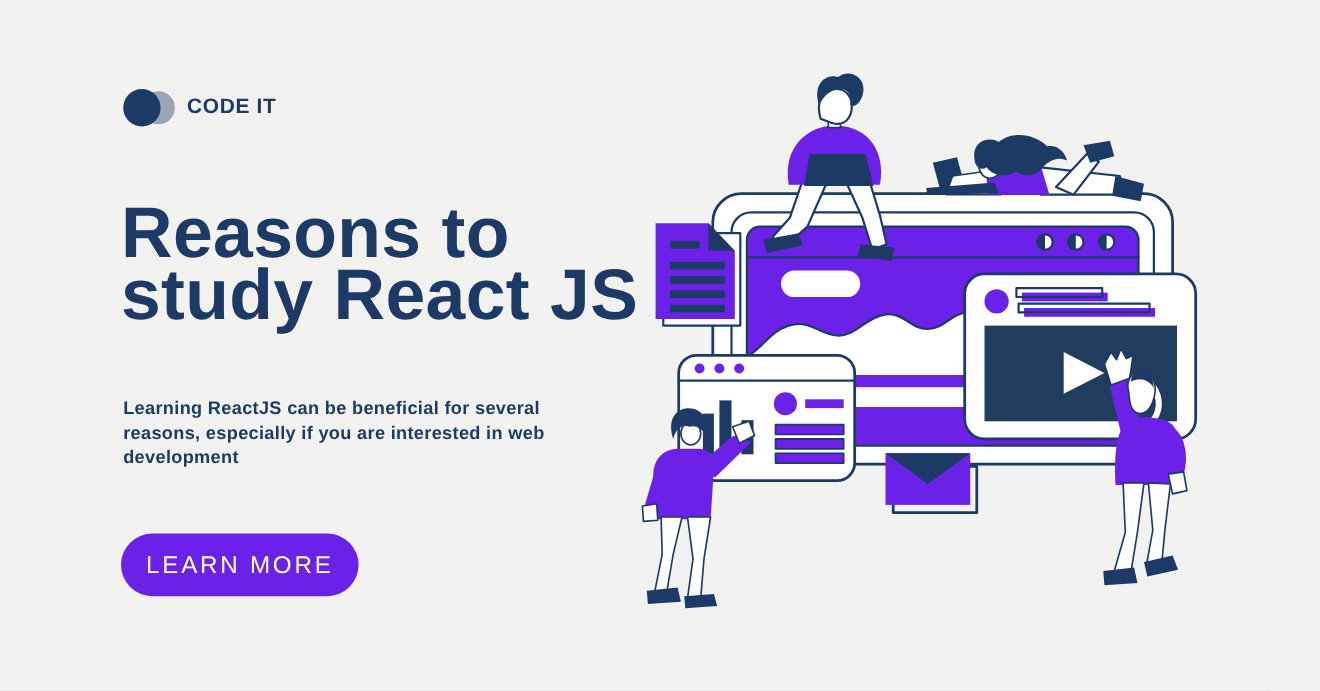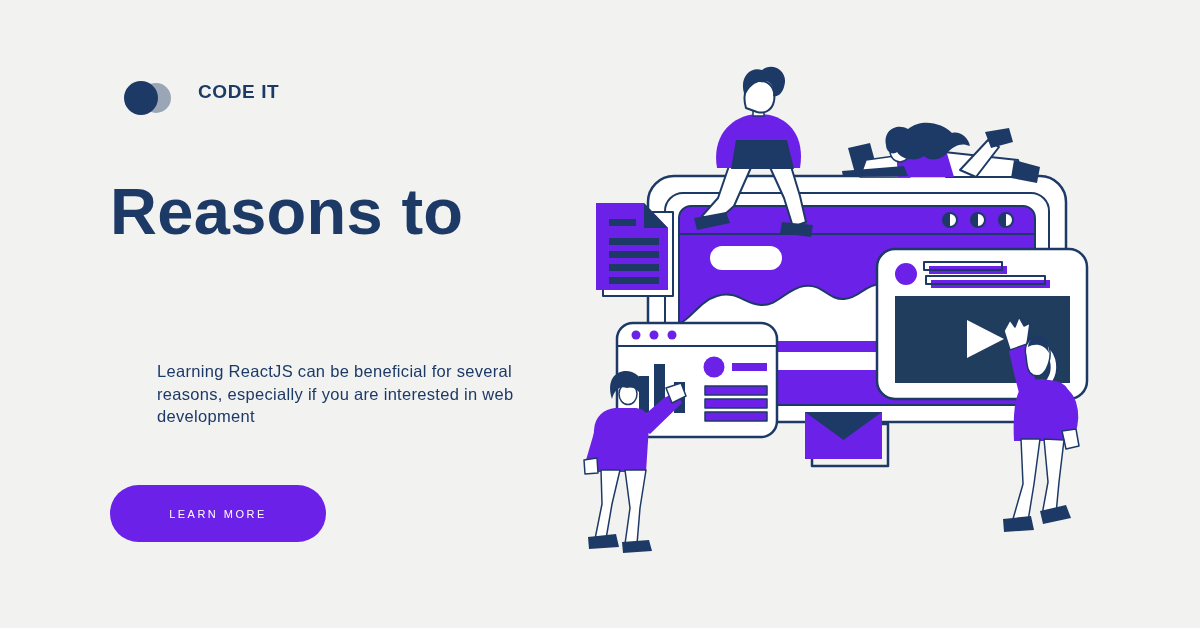--- a/index.html
+++ b/index.html
@@ -11,36 +11,36 @@
     --button-text:#ffffff;
   }
   *{box-sizing:border-box;margin:0;padding:0;}
   html,body{background:#ddd;}
   .canvas{
     position:relative;width:1200px;height:628px;overflow:hidden;
     background:var(--background);
     font-family:"Liberation Sans",sans-serif;
   }
   
-  .logo{position:absolute;left:124px;top:81px;display:flex;gap:24px;}
+  .logo{position:absolute;left:112px;top:81px;display:flex;align-items:center;gap:8px;}
   .logo-mark{position:relative;width:50px;height:34px;display:inline-block;}
   .c-gray{position:absolute;left:17px;top:2px;width:30px;height:30px;border-radius:50%;background:var(--logo-gray);}
   .c-dark{position:absolute;left:0;top:0;width:34px;height:34px;border-radius:50%;background:var(--navy);}
   .logo-text{font-weight:bold;font-size:19px;letter-spacing:.6px;color:var(--navy);}
   
   .headline{position:absolute;left:110px;top:184px;color:var(--navy);font-weight:bold;
     font-size:65px;line-height:56px;letter-spacing:.3px;}
   .hl-line{display:block;}
   
   .description{position:absolute;left:112px;top:360px;width:420px;color:var(--navy);
-    font-size:16.5px;line-height:22.5px;letter-spacing:.3px;font-weight:normal;margin-left:45px;}
+    font-size:16.5px;line-height:22.5px;letter-spacing:.3px;font-weight:bold;}
   
   .cta{position:absolute;left:110px;top:485px;width:216px;height:57px;border:none;
     border-radius:29px;background:var(--accent);color:var(--button-text);
-    font-family:"Liberation Sans",sans-serif;font-size:11px;letter-spacing:2.5px;cursor:pointer;}
+    font-family:"Liberation Sans",sans-serif;font-size:22px;letter-spacing:2.5px;cursor:pointer;}
   
   .illustration{position:absolute;left:565px;top:58px;width:540px;height:515px;}
   .fW{fill:#fff}
   .fP{fill:var(--accent)}
   .fN{fill:var(--navy)}
   .fV{fill:var(--video-navy)}
   .sN{stroke:var(--navy)}
   .sW{stroke:#fff}
   .noF{fill:none}
 </style>
@@ -52,20 +52,21 @@
   <header class="logo">
     <span class="logo-mark">
       <i class="c-gray"></i>
       <i class="c-dark"></i>
     </span>
     <span class="logo-text">CODE IT</span>
   </header>
 
   <h1 class="headline">
     <span class="hl-line">Reasons to</span>
+    <span class="hl-line">study React JS</span>
   </h1>
 
   <p class="description">Learning ReactJS can be beneficial for several reasons, especially if you are interested in web development</p>
 
   <button class="cta">LEARN MORE</button>
 
   <svg class="illustration" viewBox="565 58 540 515" width="540" height="515" xmlns="http://www.w3.org/2000/svg">
     <g stroke-linejoin="round" stroke-linecap="round">
 
       <g>

